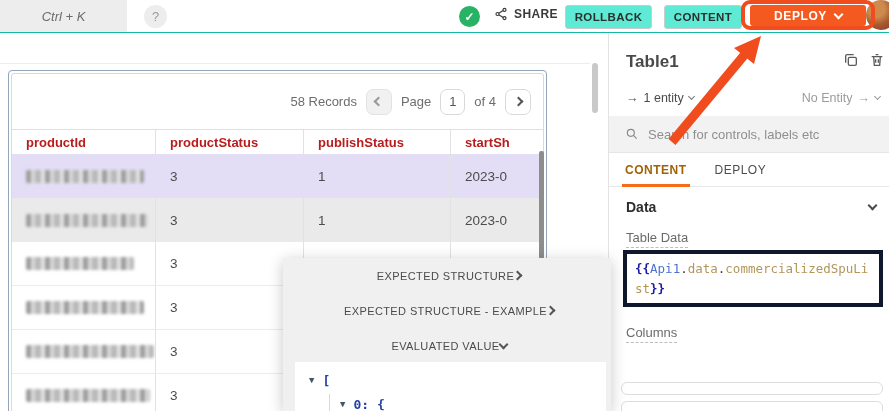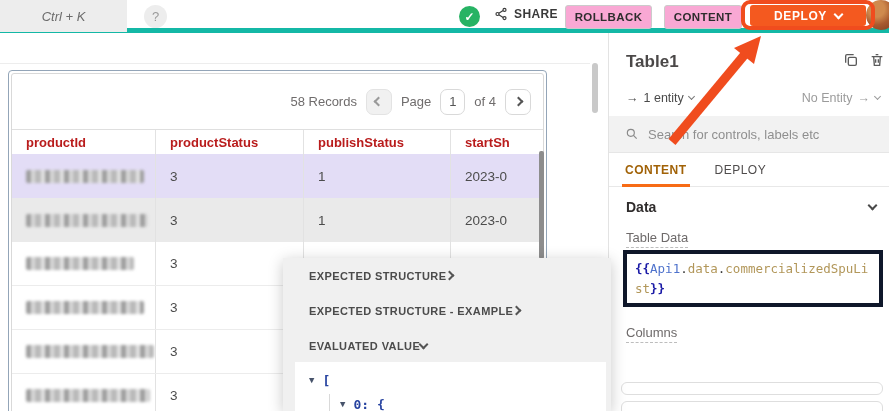--- a/index.html
+++ b/index.html
@@ -2,30 +2,30 @@
 <html><head>
 <meta charset="utf-8">
 <style>
   * { margin:0; padding:0; box-sizing:border-box; }
   html,body { width:889px; height:411px; overflow:hidden; background:#fff;
     font-family:"Liberation Sans", sans-serif; }
   #app { position:relative; width:889px; height:411px; background:#fff; overflow:hidden; }
 
   
   .topbar { position:absolute; left:0; top:0; width:889px; height:33px; background:#fff;
-    border-bottom:5px solid #14b8a6; z-index:20; }
+    border-bottom:1px solid #14b8a6; z-index:20; }
   .shortcut-box { position:absolute; left:0; top:0; width:127px; height:32px; background:#ededed;
     display:flex; align-items:center; justify-content:center; font-size:13px; font-style:italic; color:#6c6c6c; }
   .help-circle { position:absolute; left:144px; top:5px; width:23px; height:23px; border-radius:50%;
     background:#ededed; color:#9a9a9a; font-size:13px; display:flex; align-items:center; justify-content:center; }
   .check-circle { position:absolute; left:459px; top:6px; width:21px; height:21px; border-radius:50%;
     background:#27b364; color:#fff; font-size:12px; font-weight:bold; display:flex; align-items:center; justify-content:center; }
   .share-wrap { position:absolute; left:494px; top:7px; display:flex; align-items:center; gap:6px;
     color:#3a3a3a; font-size:12px; font-weight:bold; letter-spacing:.4px; }
-  .tb-btn { position:absolute; top:5px; height:24px; background:#f9a8d4; border:1px solid #cbcbcb; border-radius:3px;
+  .tb-btn { position:absolute; top:5px; height:24px; background:#5eead4; border:1px solid #cbcbcb; border-radius:3px;
     font-size:11.5px; font-weight:bold; color:#2d2d2d; letter-spacing:.4px; display:flex; align-items:center; justify-content:center; }
   .btn-rollback { left:565px; width:87px; }
   .btn-backup  { left:664px; width:78px; }
   .deploy-annotation { position:absolute; left:741px; top:0px; width:134px; height:30px;
     border:4px solid #f04c1e; border-radius:9px; z-index:32; pointer-events:none; }
   .btn-deploy { position:absolute; left:750px; top:5px; width:116px; height:21px; background:#f4591f; border-radius:3px;
     color:#fff; font-size:12px; font-weight:bold; letter-spacing:.6px; display:flex; align-items:center; justify-content:center; gap:8px; z-index:31; }
   .avatar { position:absolute; left:866px; top:0px; width:30px; height:30px; border-radius:50%;
     background:radial-gradient(circle at 35% 30%, #cf8a4e 0 28%, #a85a30 55%, #7c3a1f 100%); z-index:29; }
 
@@ -67,22 +67,22 @@
   .blurblock { height:13px; border-radius:2px; filter:blur(1.6px);
     background:repeating-linear-gradient(90deg,#9e9e9e 0 5px,#d8d8d8 5px 9px,#b9b9b9 9px 15px,#e3e3e3 15px 19px); }
   .trow:nth-of-type(3) .blurblock{width:118px} .trow:nth-of-type(4) .blurblock{width:122px}
   .trow:nth-of-type(5) .blurblock{width:108px} .trow:nth-of-type(6) .blurblock{width:118px}
   .trow:nth-of-type(7) .blurblock{width:128px} .trow:nth-of-type(8) .blurblock{width:124px}
   .table-scrollbar { position:absolute; left:530px; top:80px; width:5px; height:108px; background:#8d8d8d; border-radius:2px; }
 
   
   .popup { position:absolute; left:283px; top:258px; width:328px; height:153px; background:#f0f0f0;
     box-shadow:0 3px 14px rgba(0,0,0,.22); z-index:40; overflow:hidden; }
-  .popup-item { height:35px; display:flex; align-items:center; justify-content:flex-start;
-    padding:0 22px 0 26px; font-size:11px; font-weight:bold; color:#4b4b4b; letter-spacing:.4px; }
+  .popup-item { height:35px; display:flex; align-items:center; justify-content:center;
+    padding:0 22px 0 26px; font-size:11px; font-weight:normal; color:#4b4b4b; letter-spacing:.4px; }
   .popup-item .chv { color:#555; }
   .tree-panel { position:absolute; left:12px; top:104px; right:5px; bottom:0; background:#fff;
     padding:8px 0 0 14px; font-family:"DejaVu Sans Mono",monospace; font-size:13px; overflow:hidden; }
   .tree-line { display:flex; align-items:center; gap:8px; height:20px; }
   .tree-tri { color:#47536b; font-size:9px; }
   .tree-brace { color:#2743a0; font-weight:bold; }
   .tree-line.l2 { margin-left:20px; margin-top:4px; border-left:1px solid #d9d9d9; padding-left:10px; }
 
   
   .sidebar { position:absolute; left:608px; top:33px; width:281px; height:378px; background:#fff;

